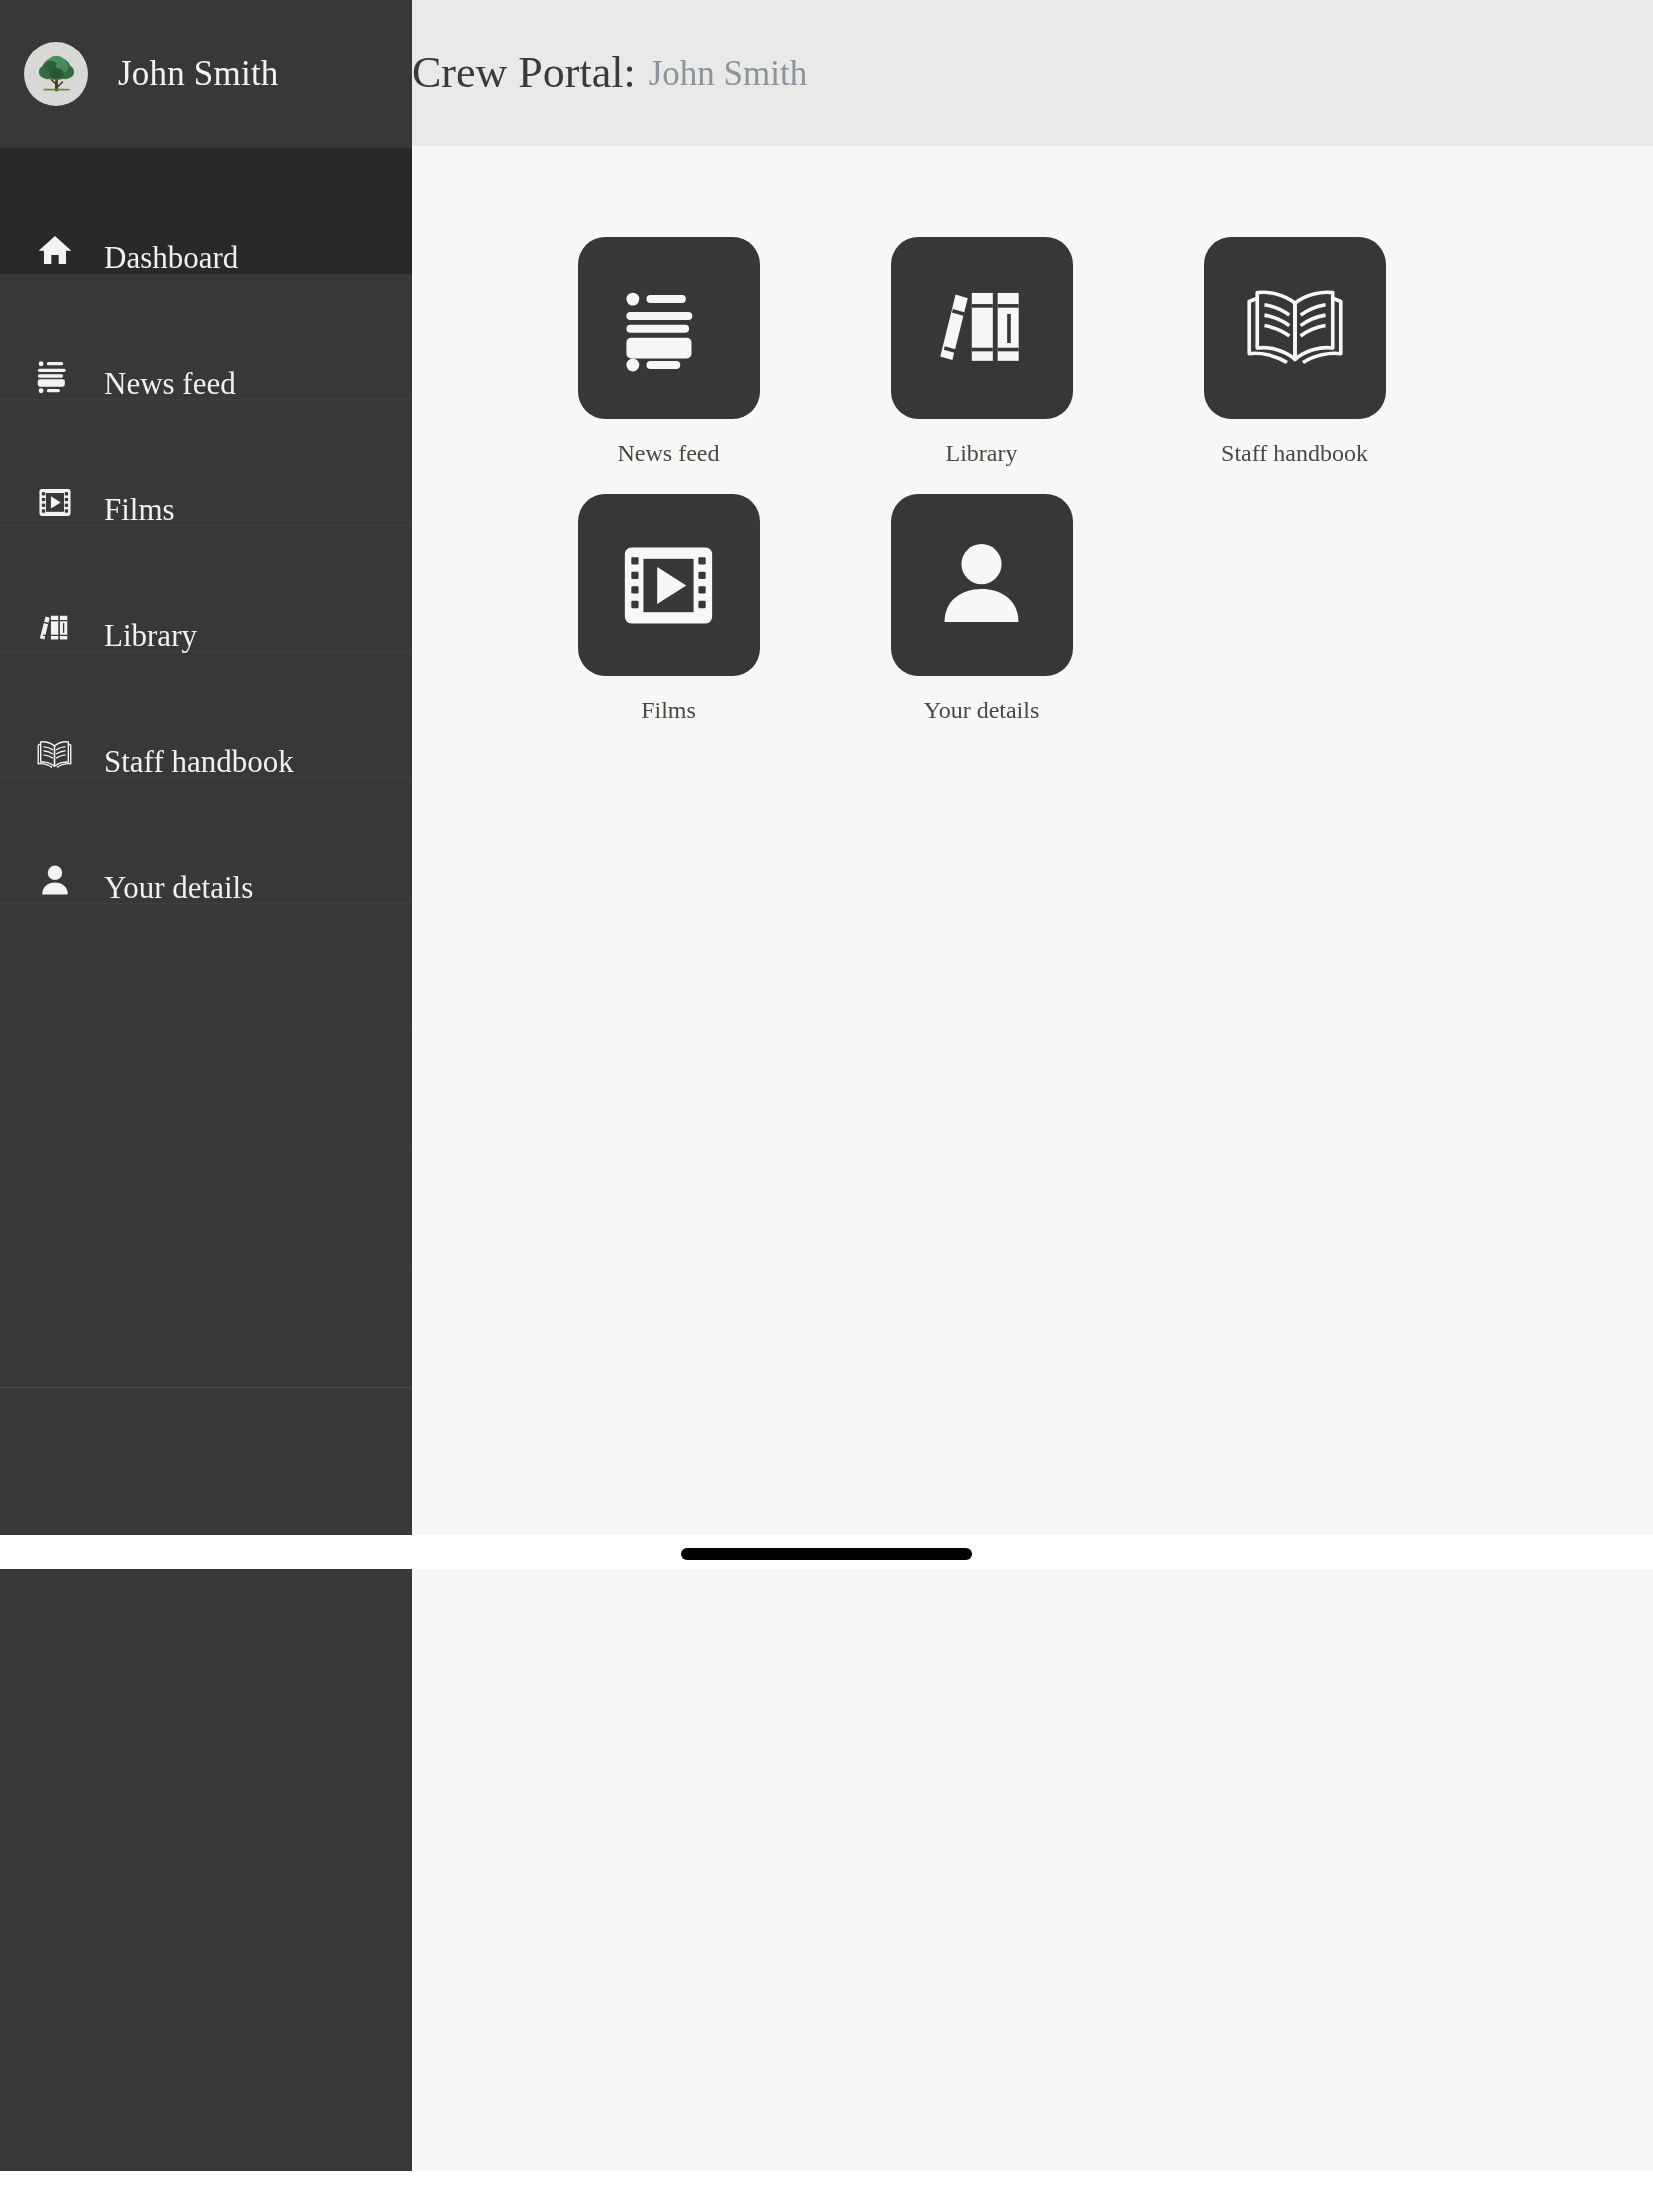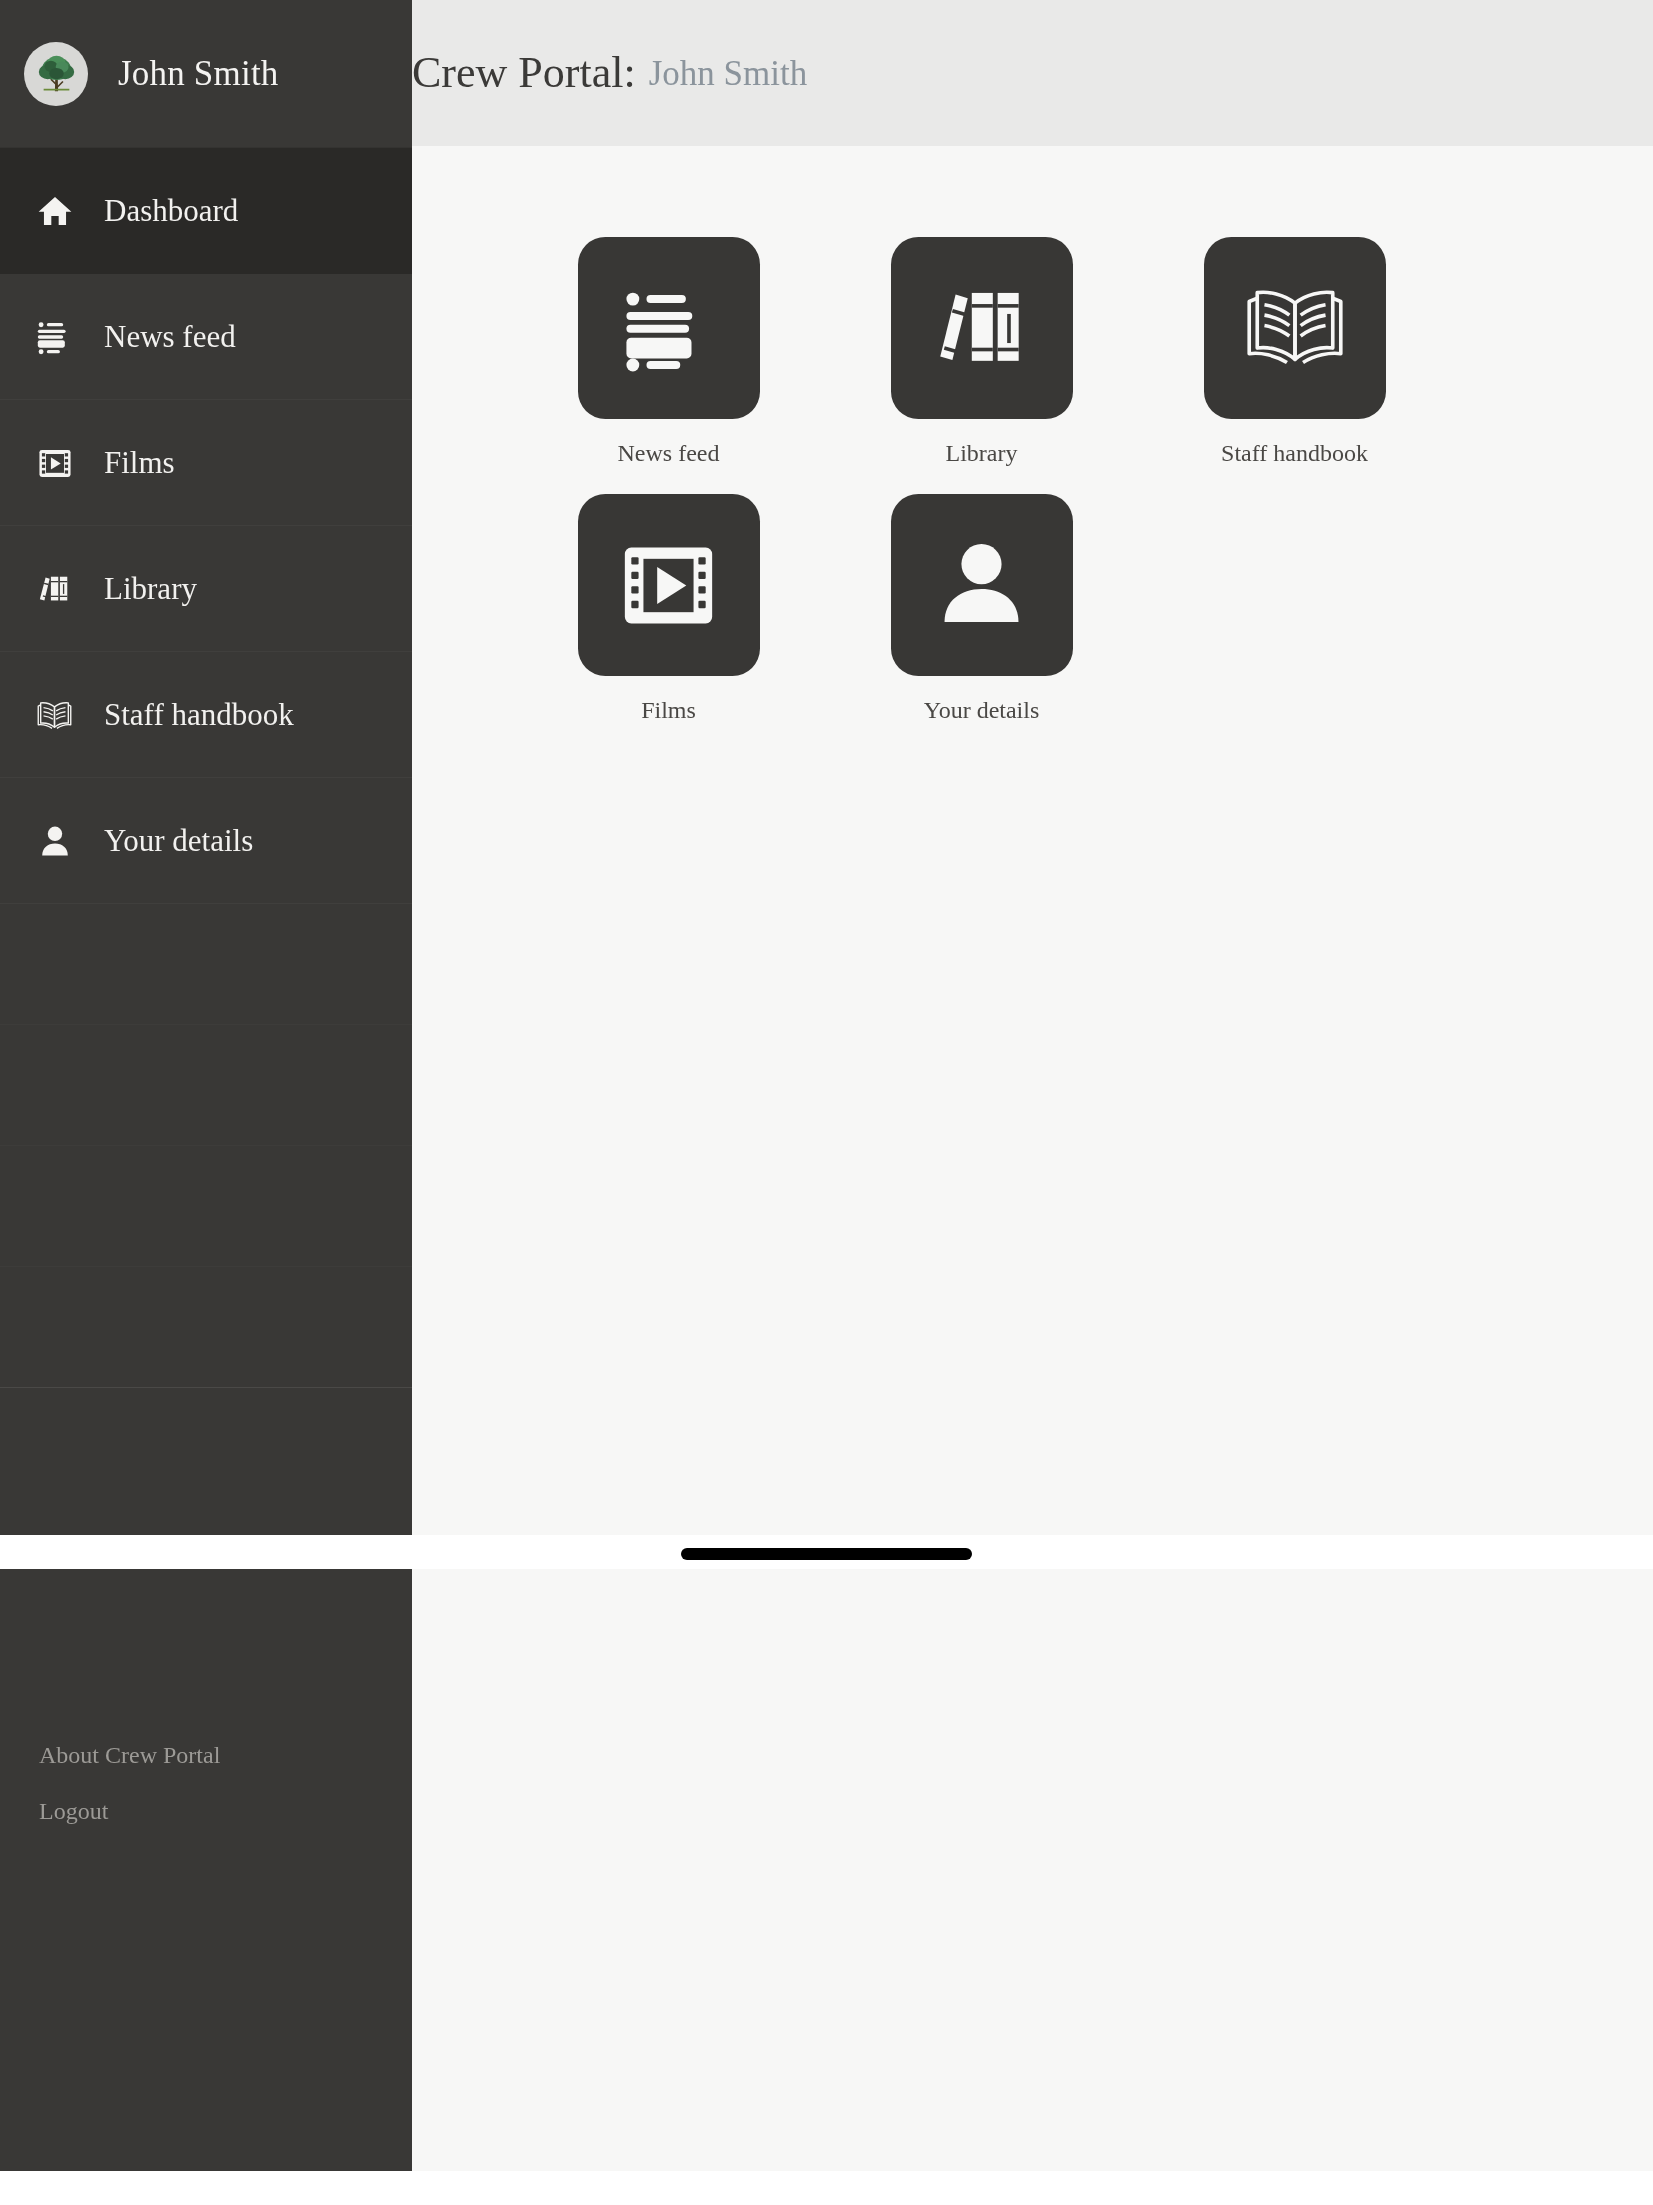--- a/index.html
+++ b/index.html
@@ -63,21 +63,21 @@
   }
 
   .nav {
     display: flex;
     flex-direction: column;
   }
 
   .nav-item {
     height: 126px;
     display: flex;
-    align-items: center;
+    align-items: flex-end;
     padding-left: 31px;
     border-bottom: 0.8px solid #403f3d;
     color: #f0efed;
     position: relative;
   }
 
   .nav-item.active {
     background: #2a2927;
     border-bottom: 0.8px solid #2a2927;
   }
@@ -339,24 +339,20 @@
 
     </div>
 
     <div class="nav-filler">
       <div class="filler-row"></div>
       <div class="filler-row"></div>
       <div class="filler-row"></div>
       <div class="filler-row last"></div>
     </div>
 
-    <div class="sidebar-footer">
-      <div class="footer-link">About Crew Portal</div>
-      <div class="footer-link">Logout</div>
-    </div>
 
     <div class="filler-spacer"></div>
   </div>
 
   <div class="main">
 
     <div class="topbar">
       <div class="topbar-title">Crew Portal:</div>
       <div class="topbar-subtitle">John Smith</div>
     </div>

